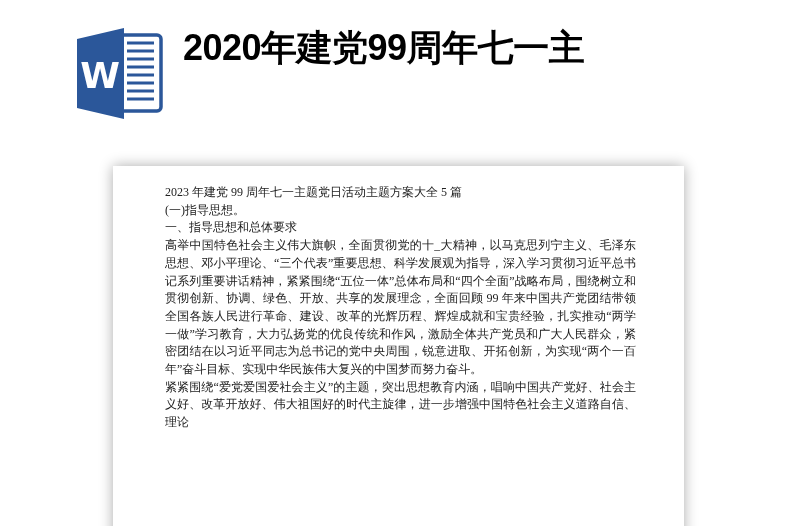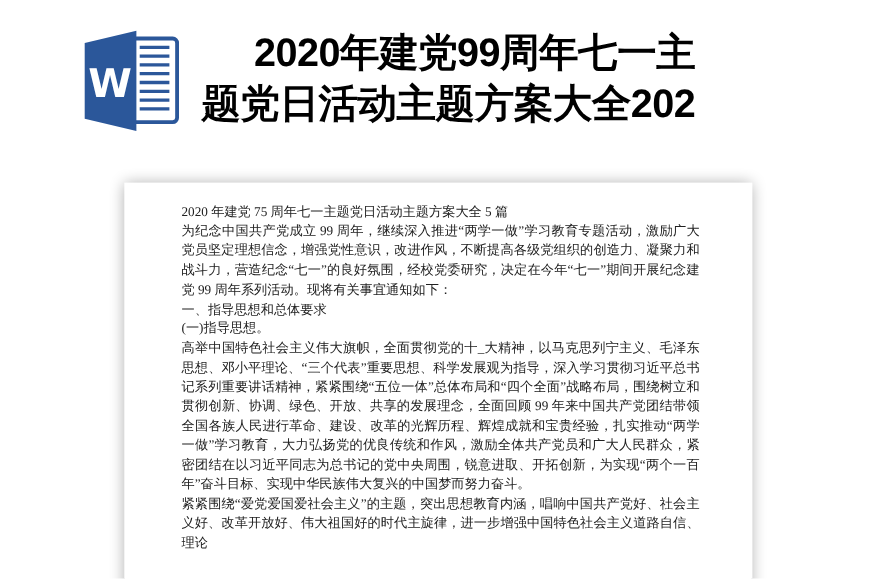--- a/index.html
+++ b/index.html
@@ -73,26 +73,24 @@
 <div>
   <svg class="header-icon" width="102" height="94" viewBox="0 0 102 94">
     <rect class="icon-backpage" x="57" y="9" width="41" height="76" rx="4" stroke-width="3.5" stroke="#2B579A"></rect>
     <path d="M64 17 H91 M64 25 H91 M64 33 H91 M64 41 H91 M64 49 H91 M64 57 H91 M64 65 H91 M64 73 H91" stroke-width="3" fill="none" stroke="#2B579A"></path>
     <polygon points="14,13 61,2 61,93 14,82" fill="#2B579A"></polygon>
     <text class="icon-letter" x="37" y="62" font-size="36" text-anchor="middle">W</text>
   </svg>
 
   <div class="page-title">
     <div class="title-line">2020年建党99周年七一主</div>
-    <div class="title-line">题党日活动主题方案大全202</div>
   </div>
 </div>
 
 <div class="doc-page">
   <div class="doc-content">
-    <p>2020 年建党 75 周年七一主题党日活动主题方案大全 5 篇</p>
-    <p>为纪念中国共产党成立 99 周年，继续深入推进“两学一做”学习教育专题活动，激励广大党员坚定理想信念，增强党性意识，改进作风，不断提高各级党组织的创造力、凝聚力和战斗力，营造纪念“七一”的良好氛围，经校党委研究，决定在今年“七一”期间开展纪念建党 99 周年系列活动。现将有关事宜通知如下：</p>
+    <p>2023 年建党 99 周年七一主题党日活动主题方案大全 5 篇</p>
+    <p>(一)指导思想。</p>
     <p>一、指导思想和总体要求</p>
-    <p>(一)指导思想。</p>
     <p>高举中国特色社会主义伟大旗帜，全面贯彻党的十_大精神，以马克思列宁主义、毛泽东思想、邓小平理论、“三个代表”重要思想、科学发展观为指导，深入学习贯彻习近平总书记系列重要讲话精神，紧紧围绕“五位一体”总体布局和“四个全面”战略布局，围绕树立和贯彻创新、协调、绿色、开放、共享的发展理念，全面回顾 99 年来中国共产党团结带领全国各族人民进行革命、建设、改革的光辉历程、辉煌成就和宝贵经验，扎实推动“两学一做”学习教育，大力弘扬党的优良传统和作风，激励全体共产党员和广大人民群众，紧密团结在以习近平同志为总书记的党中央周围，锐意进取、开拓创新，为实现“两个一百年”奋斗目标、实现中华民族伟大复兴的中国梦而努力奋斗。</p>
     <p>紧紧围绕“爱党爱国爱社会主义”的主题，突出思想教育内涵，唱响中国共产党好、社会主义好、改革开放好、伟大祖国好的时代主旋律，进一步增强中国特色社会主义道路自信、理论</p>
   </div>
 </div>
 
 </body></html>

